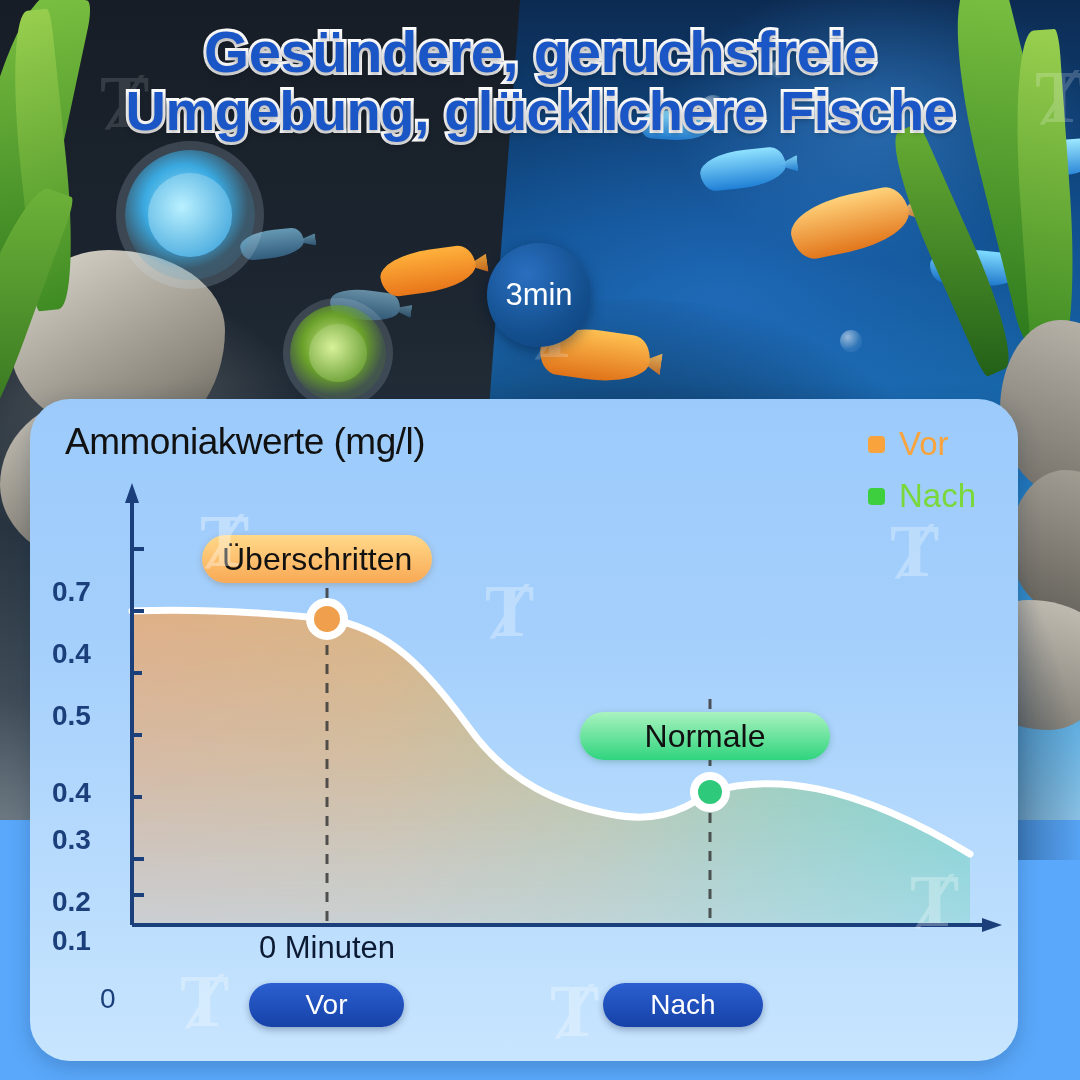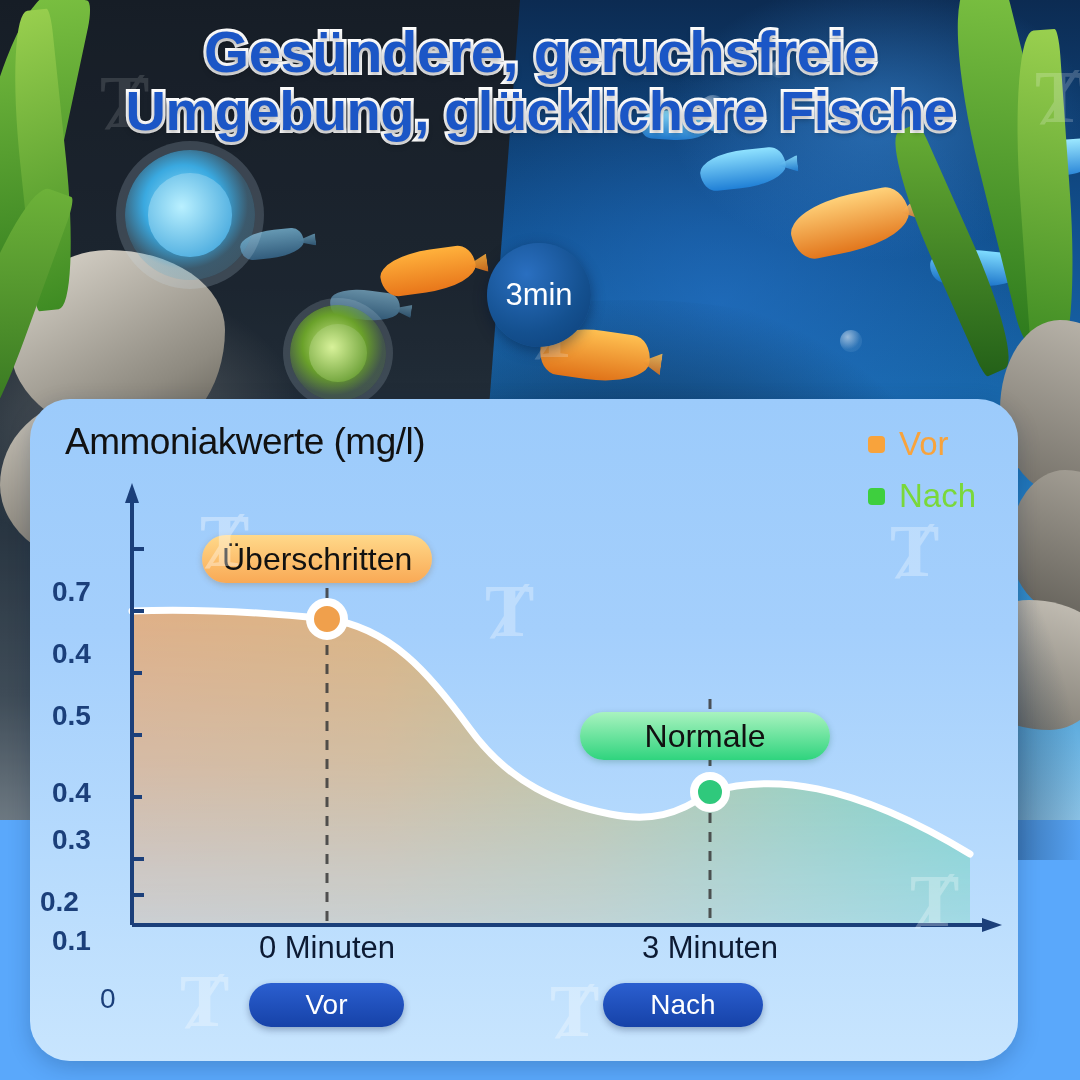--- a/index.html
+++ b/index.html
@@ -274,29 +274,28 @@
 
       <circle cx="297" cy="220" r="17" fill="#f0a04c" stroke="#ffffff" stroke-width="8"></circle>
       <circle cx="680" cy="393" r="16" fill="#2fc97c" stroke="#ffffff" stroke-width="8"></circle>
     </svg>
 
     <div class="axis-label" style="left:22px;top:133px">0.7</div>
     <div class="axis-label" style="left:22px;top:195px">0.4</div>
     <div class="axis-label" style="left:22px;top:257px">0.5</div>
     <div class="axis-label" style="left:22px;top:334px">0.4</div>
     <div class="axis-label" style="left:22px;top:381px">0.3</div>
-    <div class="axis-label" style="left:10px;top:443px">0.2</div>
+    <div class="axis-label" style="left:22px;top:443px">0.2</div>
     <div class="axis-label" style="left:22px;top:482px">0.1</div>
     <div class="axis-label" style="left:70px;top:540px;font-weight:normal">0</div>
 
     <div class="tag tag-orange" style="left:172px;top:136px">Überschritten</div>
     <div class="tag tag-green" style="left:550px;top:313px;width:250px;padding:0">Normale</div>
 
     <div class="xlab" style="left:177px;top:531px;width:240px">0 Minuten</div>
-    <div class="xlab" style="left:560px;top:531px;width:240px">3 Minuten</div>
 
     <div class="pill" style="left:219px;top:584px;width:155px">Vor</div>
     <div class="pill" style="left:573px;top:584px;width:160px">Nach</div>
 
     <div class="wm" style="left:170px;top:100px;color:rgba(255,255,255,.35)">Ⱦ</div>
     <div class="wm" style="left:455px;top:170px;color:rgba(255,255,255,.30)">Ⱦ</div>
     <div class="wm" style="left:860px;top:110px;color:rgba(255,255,255,.30)">Ⱦ</div>
     <div class="wm" style="left:150px;top:560px;color:rgba(255,255,255,.30)">Ⱦ</div>
     <div class="wm" style="left:520px;top:570px;color:rgba(255,255,255,.30)">Ⱦ</div>
     <div class="wm" style="left:880px;top:460px;color:rgba(255,255,255,.28)">Ⱦ</div>

